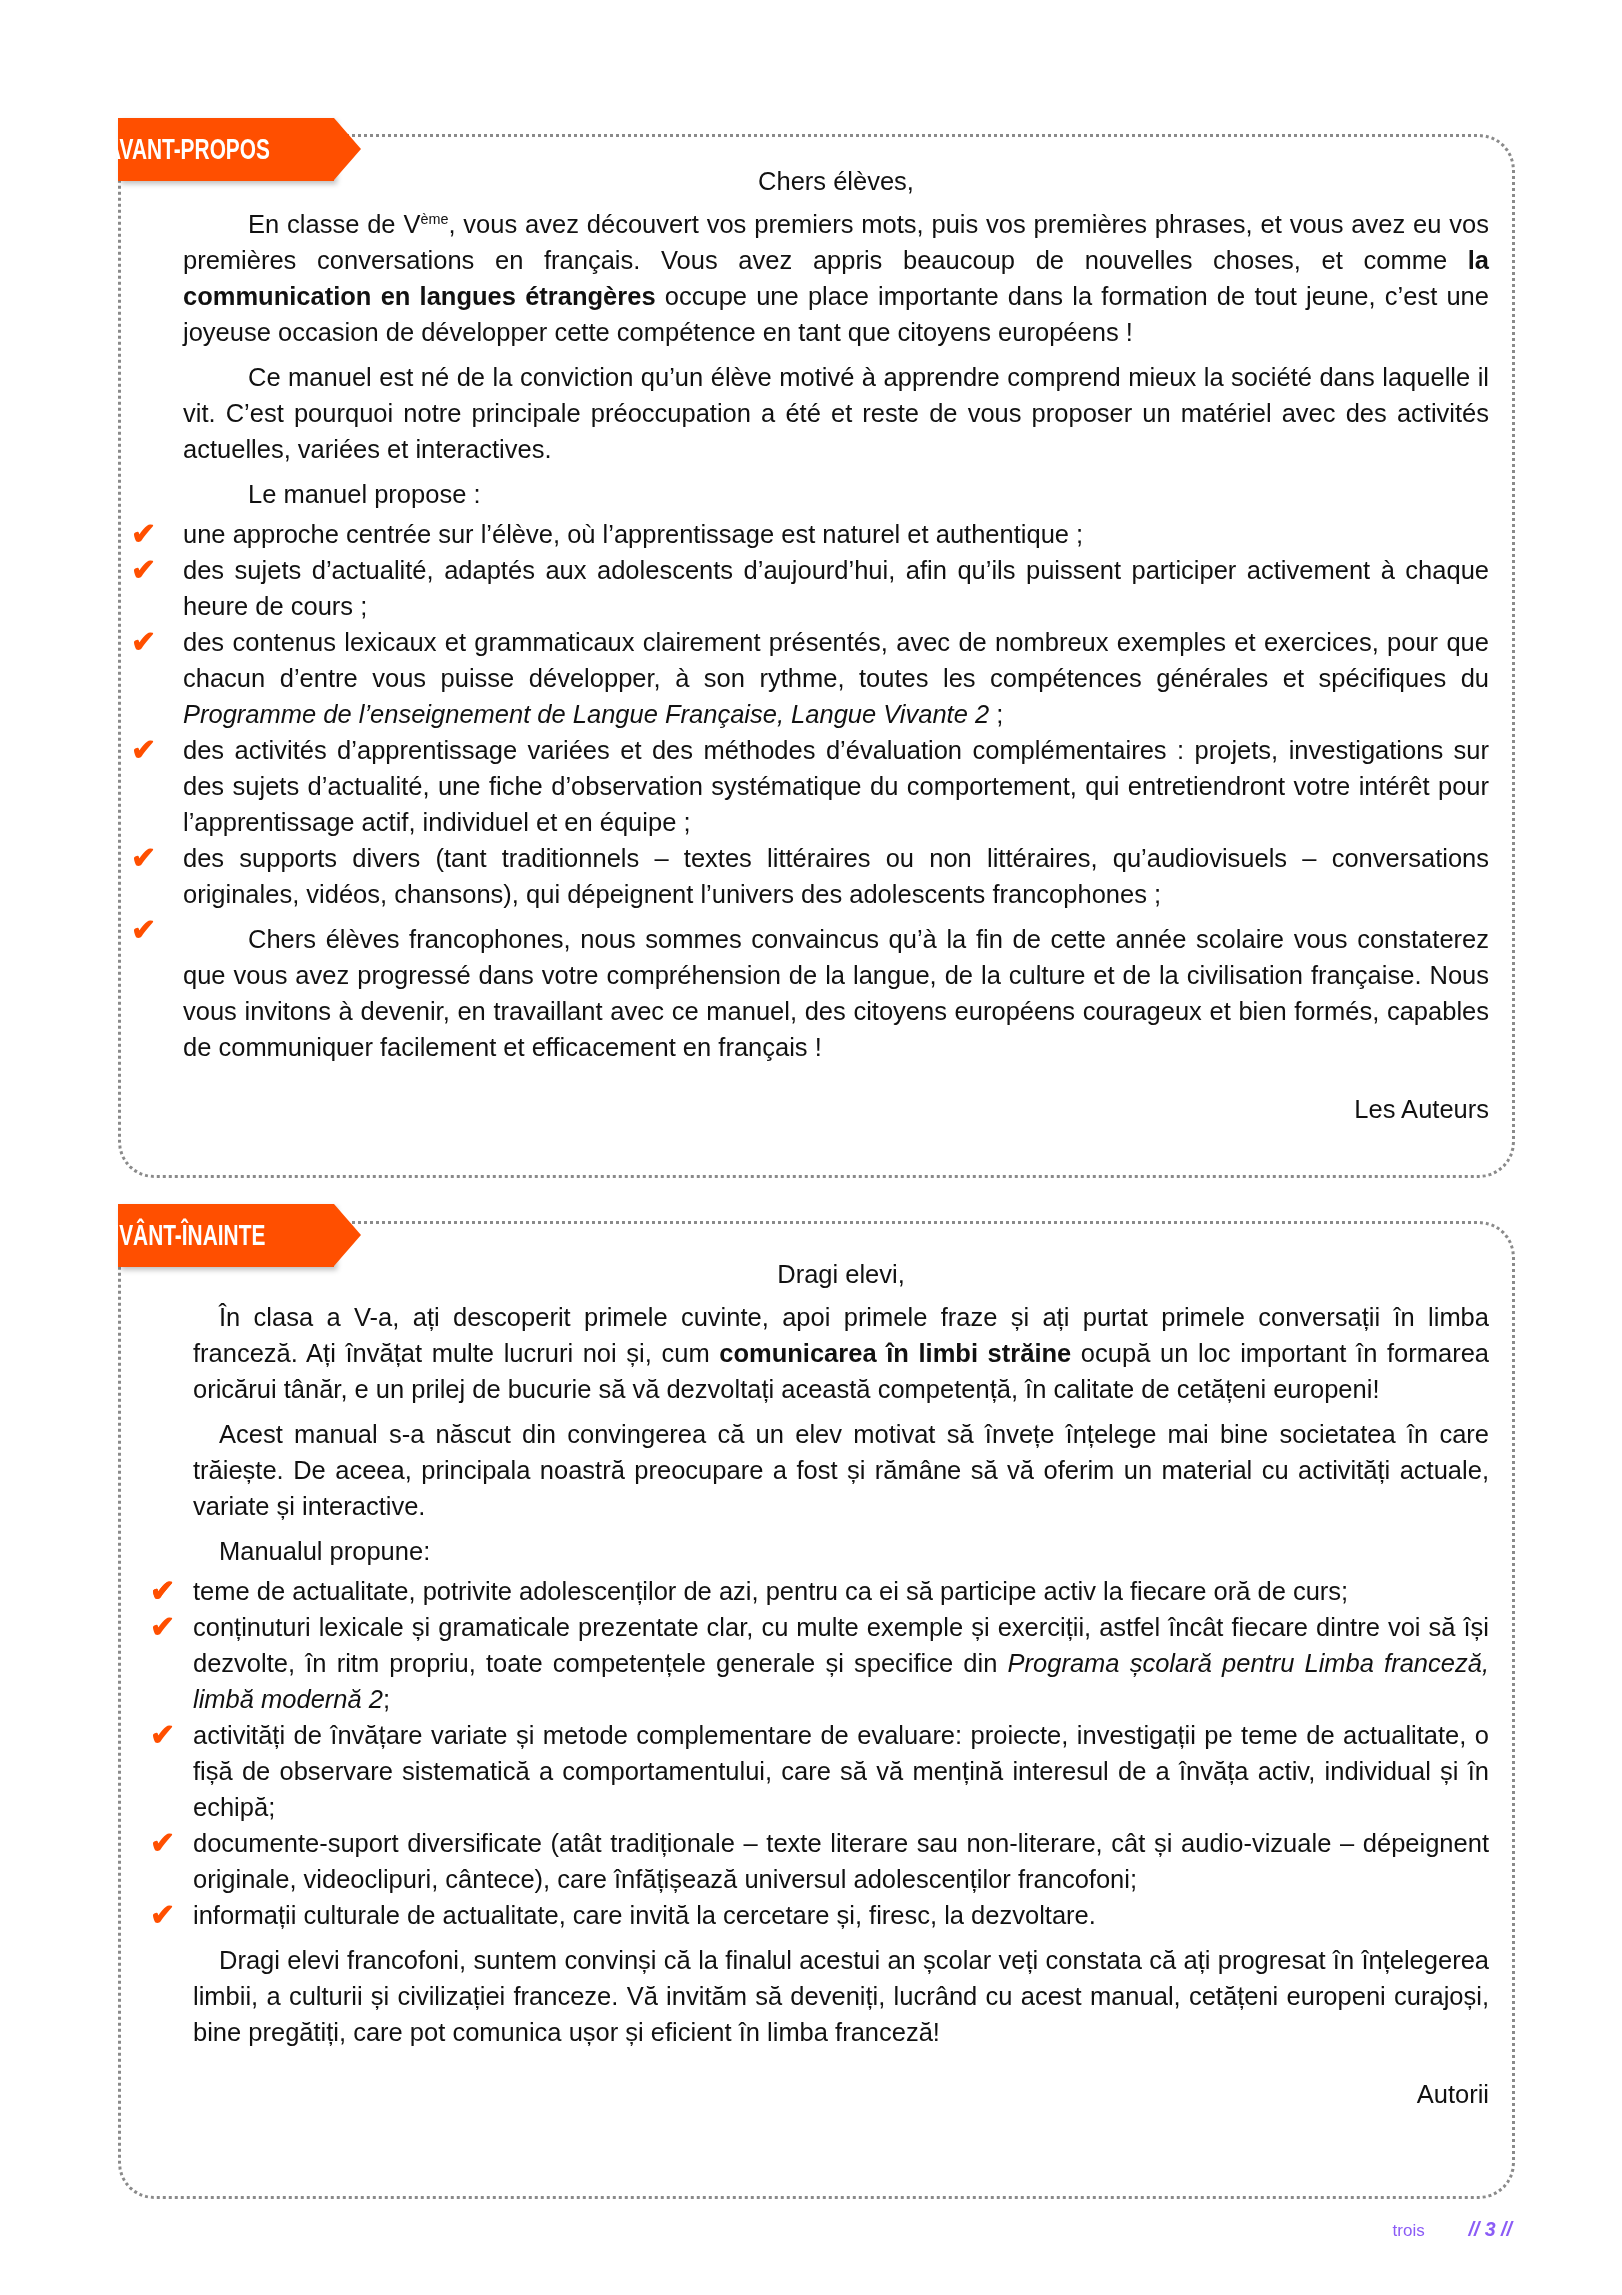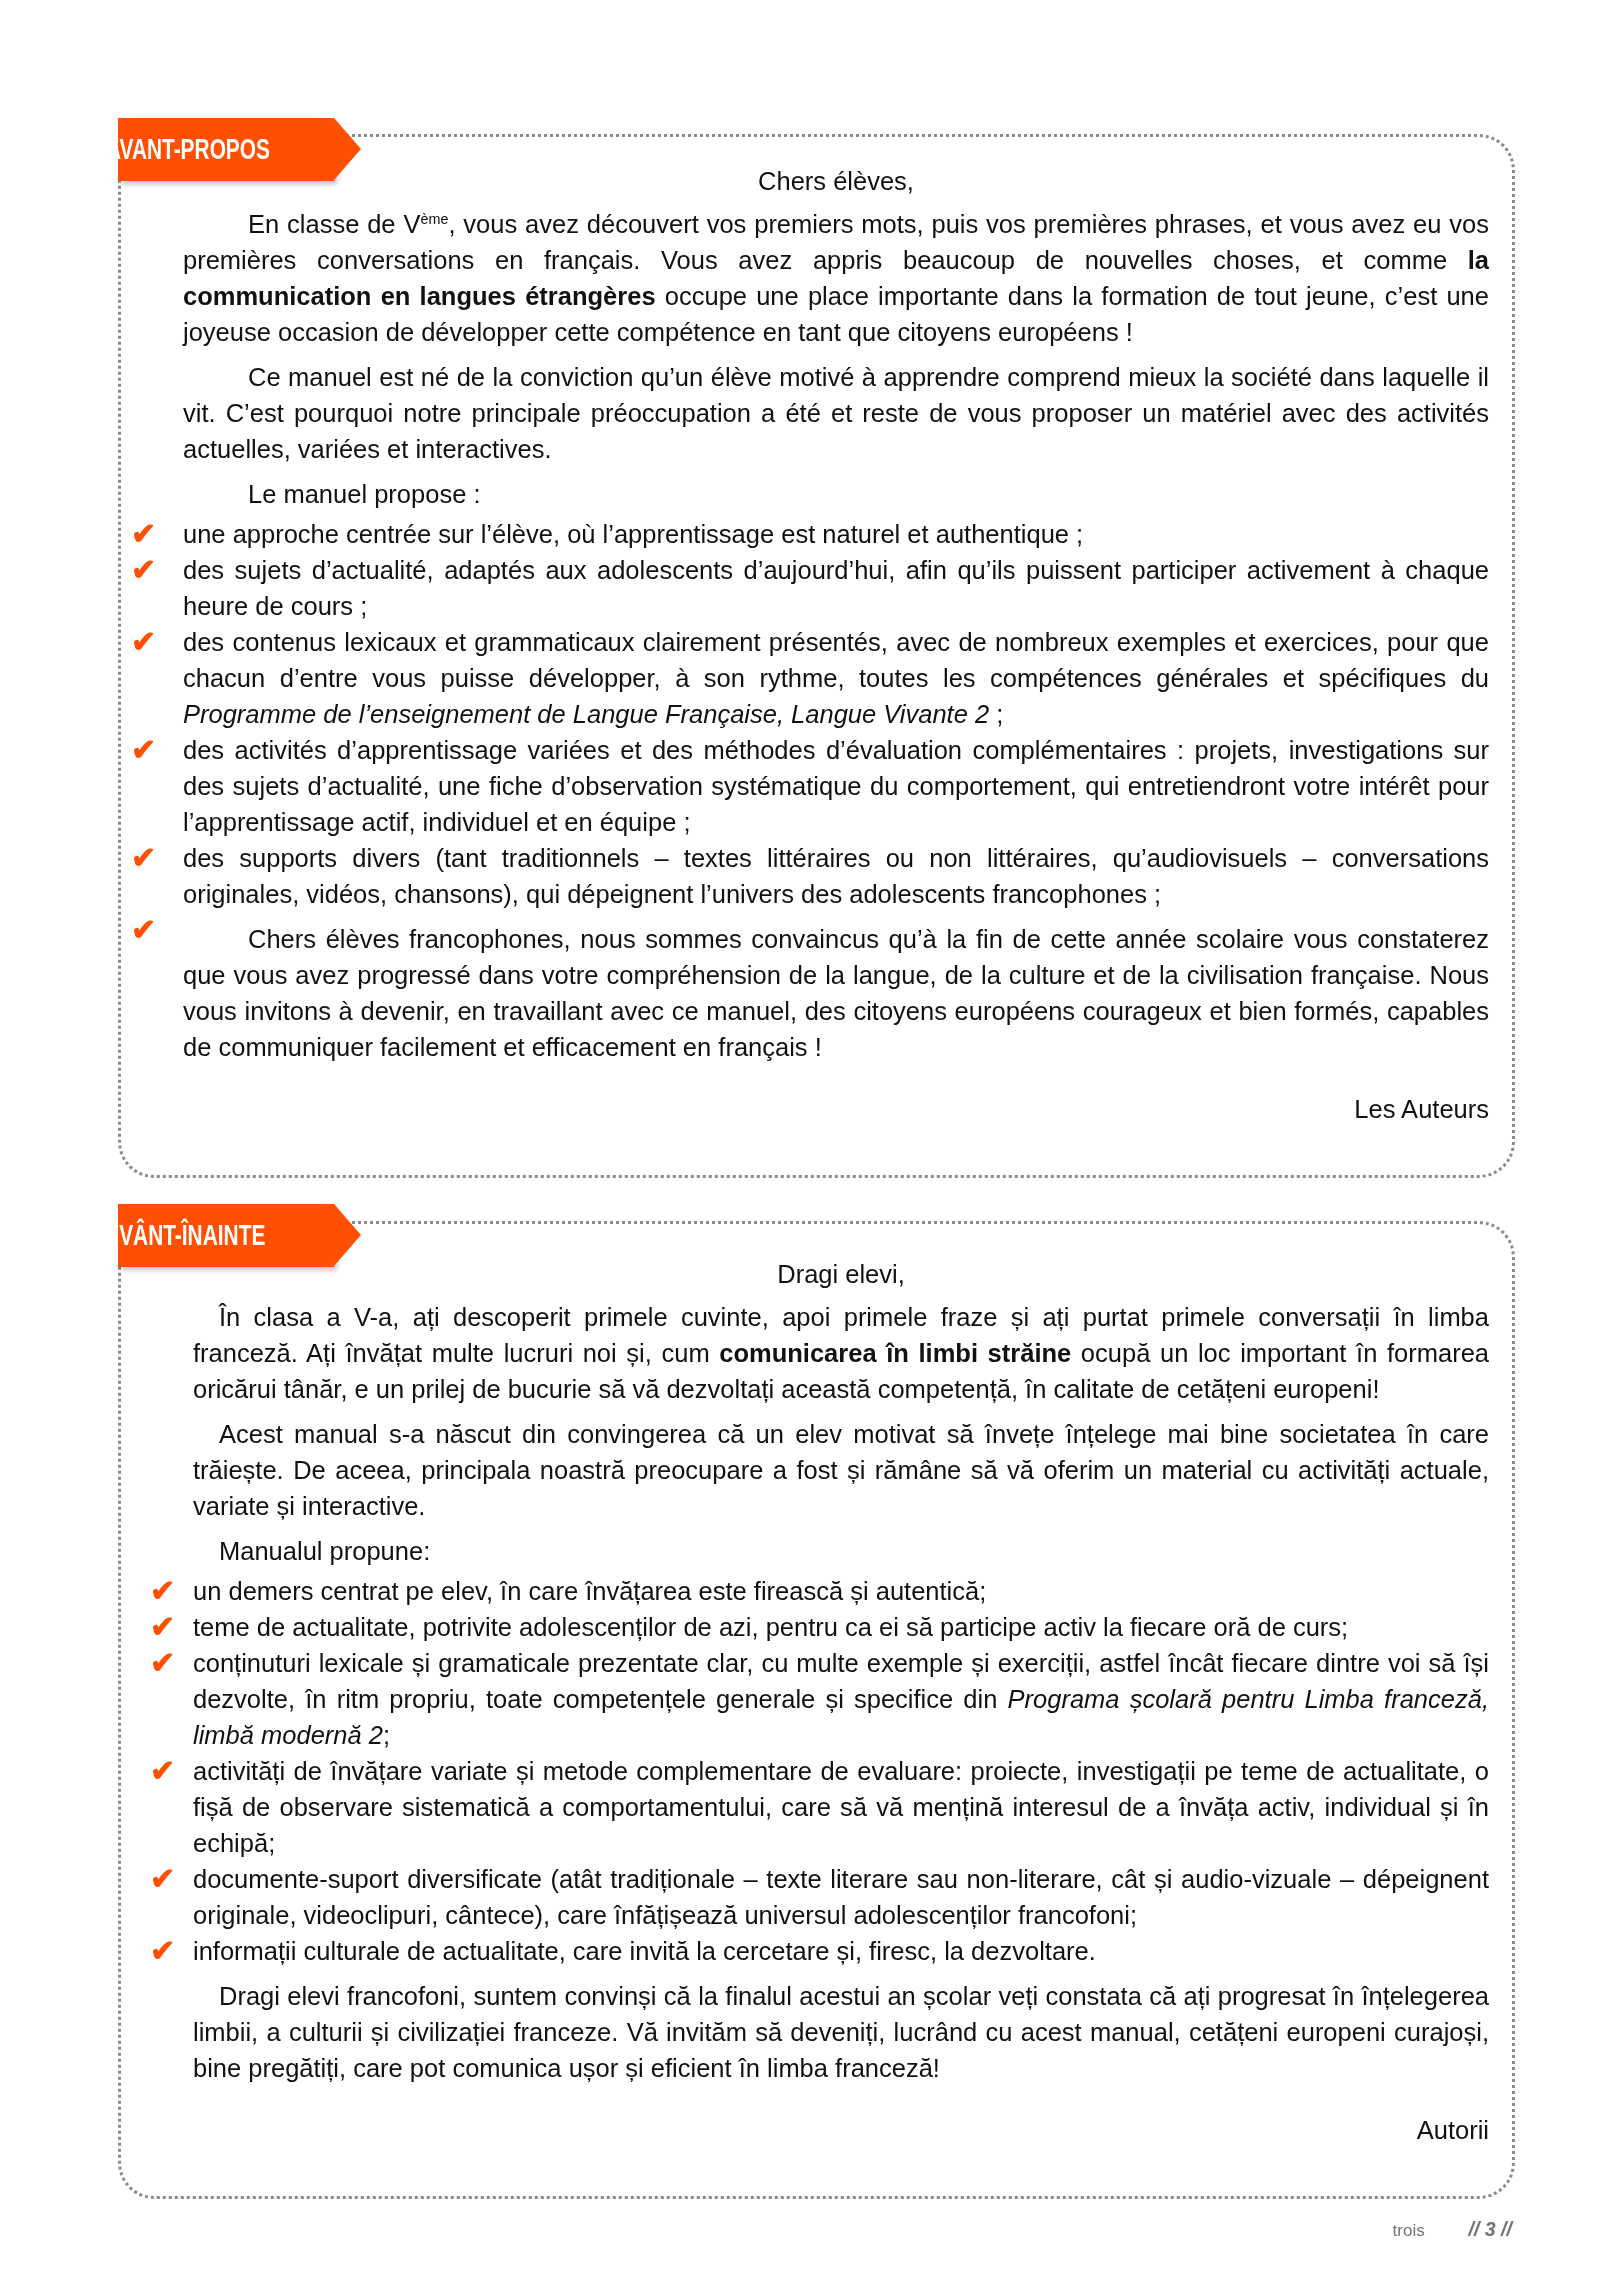--- a/index.html
+++ b/index.html
@@ -21,21 +21,21 @@
   .content { position: absolute; left: 65px; right: 26px; font-size: 25.5px; line-height: 36px; }
   .greeting { text-align: center; margin: 0 0 6.5px 0; }
   p { margin: 0 0 9.2px 0; text-align: justify; text-indent: 65px; }
   .plain { text-indent: 65px; margin: 0 0 3.9px 0; }
   ul { list-style: none; margin: 0 0 9.2px 0; padding: 0; }
   li { position: relative; padding-left: 0; text-align: justify; margin: 0; }
   li .check { position: absolute; left: -52px; top: 0; color: #ff4f00; font-size: 30px; font-weight: bold; }
   .sig { text-align: right; margin-top: 26px; }
   b { font-weight: bold; }
   sup { font-size: 14.4px; line-height: 0; }
-  .footer { position: absolute; top: 2218px; right: 111px; font-size: 17px; color: #737373; }
+  .footer { position: absolute; top: 2218px; right: 111px; font-size: 17px; color: #8b5cf6; }
   .footer .num { font-weight: bold; font-style: italic; margin-left: 39px; font-size: 19.6px; }
 </style>
 </head>
 <body>
 
 <div class="section" style="top:118px; height:1060px;">
   <div class="box" style="top:15.7px; height:1044px;"></div>
   <div class="tag" style="top:0;">
     <span class="tag-text">AVANT-PROPOS</span>
     <span class="tag-arrow"></span>
@@ -63,21 +63,21 @@
   <div class="tag" style="top:0;">
     <span class="tag-text">CUVÂNT-ÎNAINTE</span>
     <span class="tag-arrow"></span>
   </div>
   <div class="content" style="top:52px; left:75px;">
     <div class="greeting">Dragi elevi,</div>
     <p style="text-indent:26px"><span>În clasa a V-a, ați descoperit primele cuvinte, apoi primele fraze și ați purtat primele conversații în limba franceză. Ați învățat multe lucruri noi și, cum </span><b>comunicarea în limbi străine</b><span> ocupă un loc important în formarea oricărui tânăr, e un prilej de bucurie să vă dezvoltați această competență, în calitate de cetățeni europeni!</span></p>
     <p style="text-indent:26px">Acest manual s-a născut din convingerea că un elev motivat să învețe înțelege mai bine societatea în care trăiește. De aceea, principala noastră preocupare a fost și rămâne să vă oferim un material cu activități actuale, variate și interactive.</p>
     <div class="plain" style="text-indent:26px">Manualul propune:</div>
     <ul style="padding-left:0;">
-      <li><span class="check" style="left:-43px">✔</span><span>un demers centrat pe elev, în care învățarea este firească și autentică;</span></li>
+      <li><span class="check" style="left:-43px">✔</span></li>
       <li><span class="check" style="left:-43px">✔</span><span>teme de actualitate, potrivite adolescenților de azi, pentru ca ei să participe activ la fiecare oră de curs;</span></li>
       <li><span class="check" style="left:-43px">✔</span><span>conținuturi lexicale și gramaticale prezentate clar, cu multe exemple și exerciții, astfel încât fiecare dintre voi să își dezvolte, în ritm propriu, toate competențele generale și specifice din </span><i>Programa școlară pentru Limba franceză, limbă modernă 2</i><span>;</span></li>
       <li><span class="check" style="left:-43px">✔</span><span>activități de învățare variate și metode complementare de evaluare: proiecte, investigații pe teme de actualitate, o fișă de observare sistematică a comportamentului, care să vă mențină interesul de a învăța activ, individual și în echipă;</span></li>
       <li><span class="check" style="left:-43px">✔</span><span>documente-suport diversificate (atât tradiționale – texte literare sau non-literare, cât și audio-vizuale – dépeignent originale, videoclipuri, cântece), care înfățișează universul adolescenților francofoni;</span></li>
       <li><span class="check" style="left:-43px">✔</span><span>informații culturale de actualitate, care invită la cercetare și, firesc, la dezvoltare.</span></li>
     </ul>
     <p style="text-indent:26px">Dragi elevi francofoni, suntem convinși că la finalul acestui an școlar veți constata că ați progresat în înțelegerea limbii, a culturii și civilizației franceze. Vă invităm să deveniți, lucrând cu acest manual, cetățeni europeni curajoși, bine pregătiți, care pot comunica ușor și eficient în limba franceză!</p>
     <div class="sig">Autorii</div>
   </div>
 </div>

